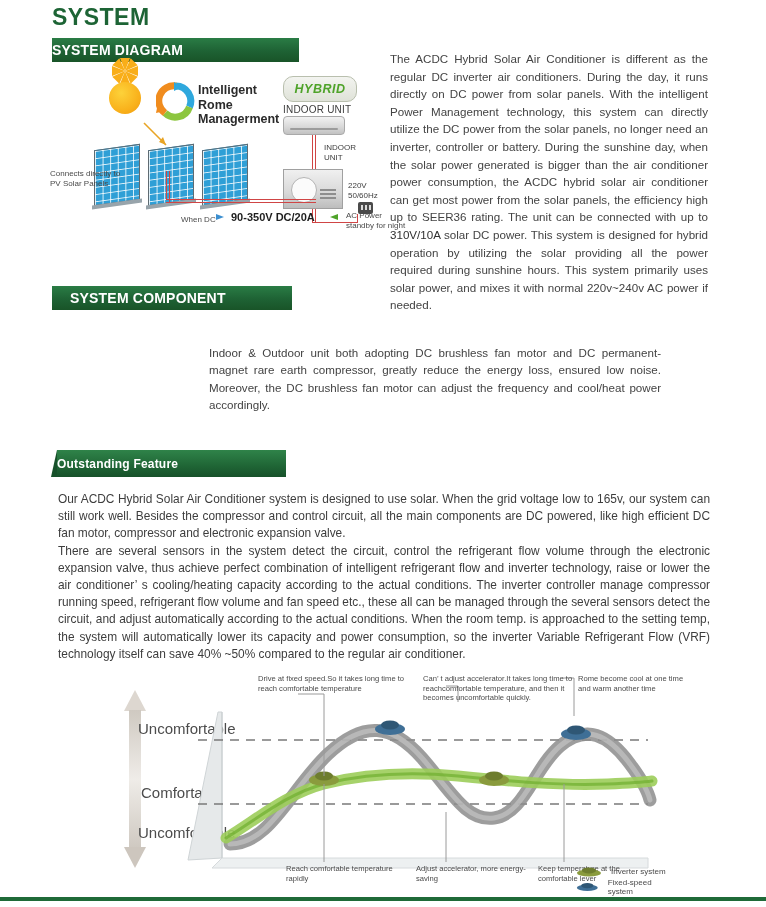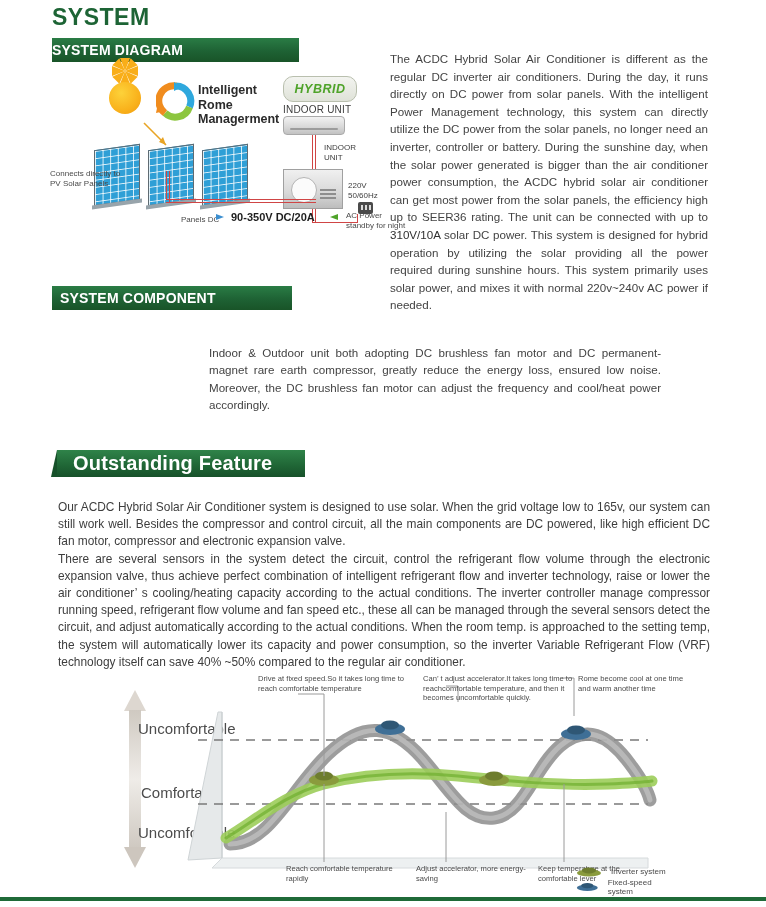--- a/index.html
+++ b/index.html
@@ -19,24 +19,24 @@
     color: #1d6435;
   }
   .green-bar {
     position: absolute;
     background: linear-gradient(to bottom, #2a7c45 0%, #1e6234 55%, #195428 100%);
     color: #ffffff;
     font-weight: bold;
     display: flex; align-items: center;
   }
   .bar-diagram { left: 52px; top: 38px; width: 247px; height: 24px; font-size: 14px; letter-spacing: .2px; }
-  .bar-component { left: 52px; top: 286px; width: 240px; height: 24px; padding-left: 8px; font-size: 14px; letter-spacing: .2px; }
+  .bar-component { left: 52px; top: 286px; width: 240px; height: 24px; padding-left: 18px; font-size: 14px; letter-spacing: .2px; }
   .bar-outstanding {
-    left: 57px; top: 450px; width: 248px; height: 27px; padding-left: 16px;
-    font-size: 20px; letter-spacing: .2px;
+    left: 57px; top: 450px; width: 229px; height: 27px; 
+    font-size: 12px; letter-spacing: .2px;
     background: linear-gradient(to bottom, #2f8349 0%, #1f6535 60%, #17512a 100%);
   }
   .bar-outstanding::before {
     content: ""; position: absolute; left: -6px; top: 0;
     border-left: 6px solid transparent;
     border-bottom: 27px solid #17512a;
   }
 
   
   .intro {
@@ -173,21 +173,21 @@
 
   .comp-text {
     position: absolute; left: 209px; top: 344px; width: 452px;
     font-size: 11.6px; line-height: 17.4px; text-align: justify;
     color: #434343;
   }
 
   
   .body-copy {
     position: absolute; left: 58px; top: 491px; width: 652px;
-    font-size: 11.9px; line-height: 17.2px; color: #3d3d3d; margin-top: 8px;
+    font-size: 11.9px; line-height: 17.2px; color: #3d3d3d;
   }
   .body-copy p { text-align: justify; }
   .body-copy p + p { margin-top: 0; }
 
   
   .chart { position: absolute; left: 110px; top: 672px; width: 560px; height: 225px; }
 
   .ylabels { position: absolute; left: 0; top: 0; width: 66px; }
   .ylabels div { position: absolute; font-size: 15px; color: #4c4c4c; white-space: nowrap; text-align: right; }
 
@@ -310,21 +310,21 @@
 
     <div class="wire" style="left:120px;top:140px;width:150px;height:1px"></div>
     <div class="wire" style="left:120px;top:143px;width:150px;height:1px"></div>
     <div class="wire" style="left:120px;top:112px;width:1px;height:29px"></div>
     <div class="wire" style="left:123px;top:112px;width:1px;height:32px"></div>
     <div class="wire" style="left:266px;top:150px;width:1px;height:14px"></div>
     <div class="wire" style="left:269px;top:150px;width:1px;height:14px"></div>
     <div class="wire" style="left:266px;top:163px;width:46px;height:1px"></div>
     <div class="wire" style="left:311px;top:155px;width:1px;height:9px"></div>
 
-    <div class="dc-label">Panels DC</div>
+    <div class="dc-label">When DC</div>
     <div class="arrow-r" style="left:170px;top:155px;border-left:8px solid #3c8fd0"></div>
     <div class="dc-value">90-350V DC/20A</div>
     <div class="arrow-r" style="left:284px;top:155px;border-right:8px solid #4fa32a;border-left:none"></div>
     <div class="ac-label">
       <div>AC Power</div>
       <div>standby for night</div>
     </div>
   </div>
 
   <div class="green-bar bar-component">SYSTEM COMPONENT</div>

